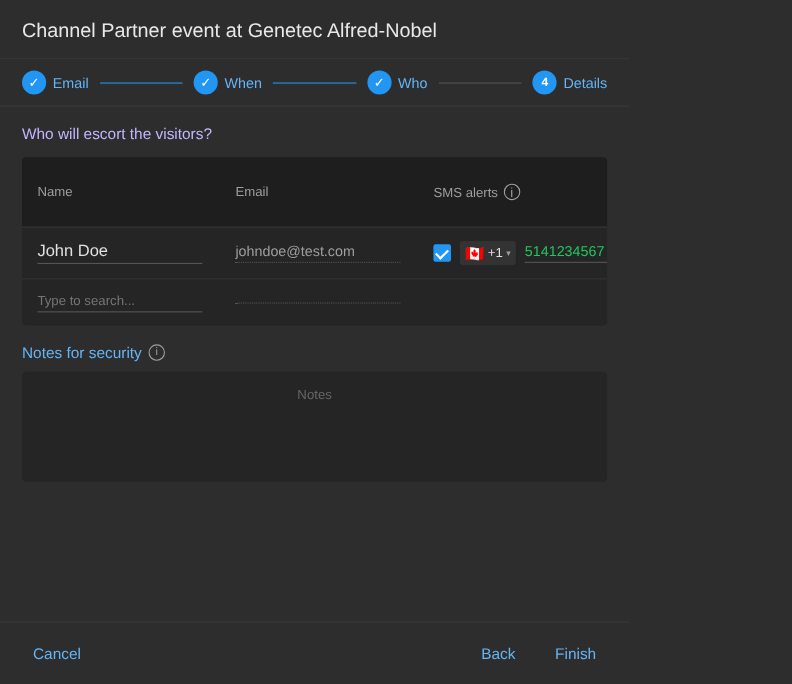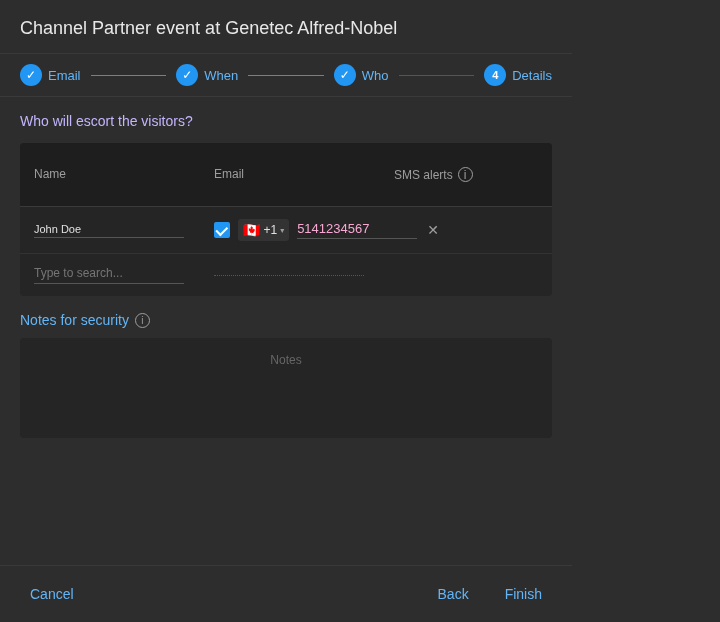--- a/index.html
+++ b/index.html
@@ -124,21 +124,21 @@
     }
     .table-row {
       display: grid;
       grid-template-columns: 180px 180px 1fr;
       padding: 12px 14px;
       align-items: center;
       border-bottom: 1px solid #333;
     }
     .table-row:last-child { border-bottom: none; }
     .name-cell {
-      font-size: 11px;
+      font-size: 15px;
       color: #e0e0e0;
       border-bottom: 1px solid #555;
       padding-bottom: 2px;
       width: 150px;
     }
     .email-cell {
       font-size: 13px;
       color: #9e9e9e;
       border-bottom: 1px dotted #555;
       padding-bottom: 2px;
@@ -186,21 +186,21 @@
       color: #e0e0e0;
     }
     .chevron-down {
       font-size: 8px;
       color: #9e9e9e;
     }
     .phone-input {
       background: transparent;
       border: none;
       border-bottom: 1px solid #555;
-      color: #f9a8d4;
+      color: #22c55e;
       font-size: 13px;
       width: 120px;
       outline: none;
       padding-bottom: 2px;
     }
     .clear-btn {
       background: none;
       border: none;
       color: #9e9e9e;
       cursor: pointer;
@@ -313,20 +313,21 @@
         <span>Name</span>
         <span>Email</span>
         <span class="sms-header">
           <span>SMS alerts</span>
           <span class="info-icon">i</span>
         </span>
       </div>
 
       <div class="table-row">
         <div class="name-cell">John Doe</div>
+        <div class="email-cell">johndoe@test.com</div>
         <div class="sms-cell">
           <div class="checkbox-checked"></div>
           <div class="flag-selector">
             <span class="canada-flag">🇨🇦</span>
             <span class="country-code">+1</span>
             <span class="chevron-down">▾</span>
           </div>
           <input class="phone-input" type="text" value="5141234567" style="">
           <button class="clear-btn">✕</button>
         </div>

